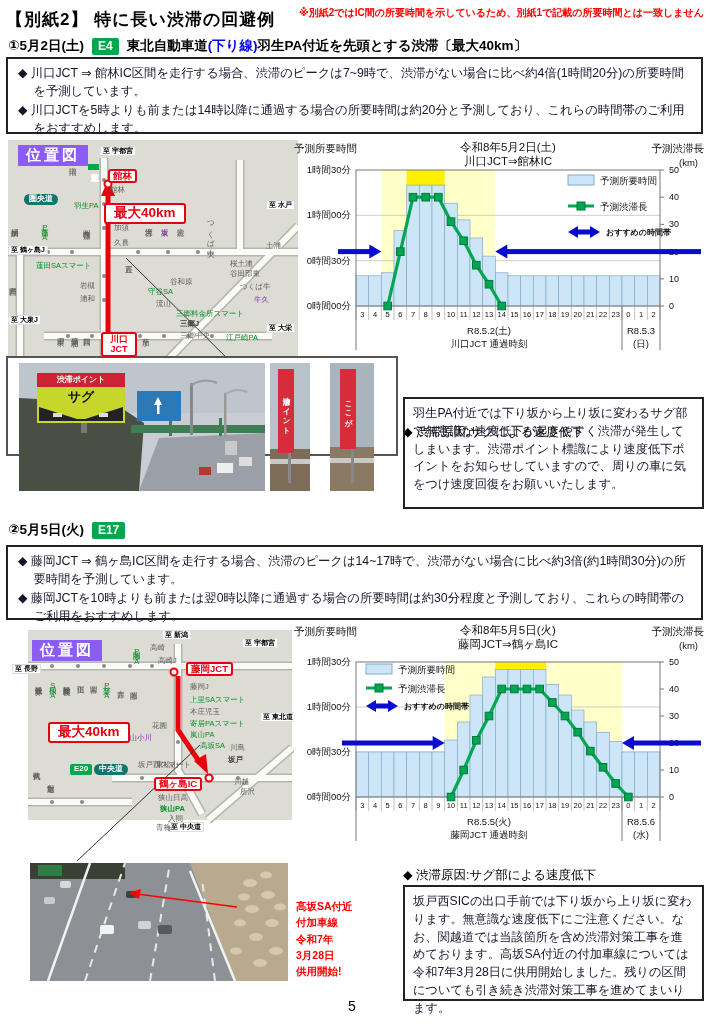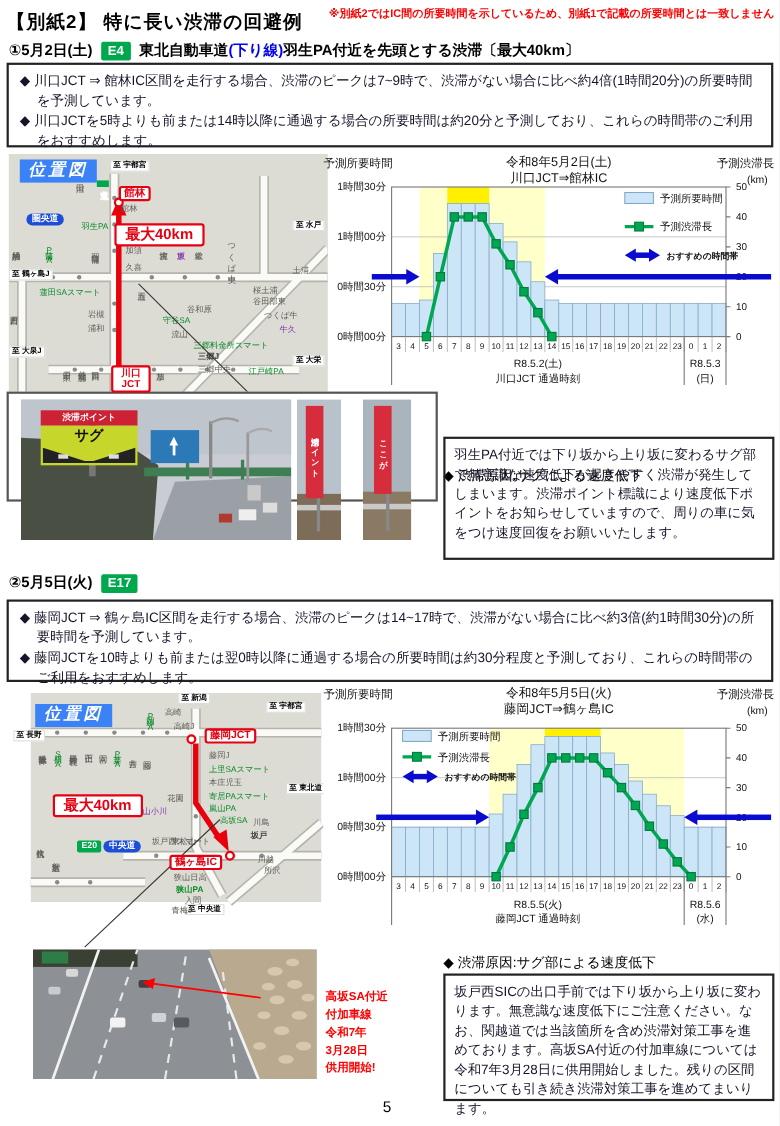--- a/index.html
+++ b/index.html
@@ -22,23 +22,23 @@
   .map svg.roads { position:absolute; left:0; top:0; }
   .map span, .map2free span { position:absolute; font-size:7.5px; color:#5d5d57; line-height:1.1; white-space:nowrap; }
   .map .g  { color:#0a8a2a; }
   .map .p  { color:#8833aa; }
   .map .bold { font-weight:bold; color:#3c3c3c; }
   .map .v { writing-mode:vertical-rl; text-orientation:upright; letter-spacing:0.5px; }
   .map .chip { background:#fff; color:#000; font-weight:bold; font-size:7px; padding:0 2px; border:1px solid #ddd; }
   .map .redbox { border:2px solid #e60012; color:#e60012; background:#fff; font-weight:bold; font-size:9.5px; padding:0 3px; border-radius:3px; z-index:4; }
   .map .redbox-big { border:2px solid #e60012; color:#e60012; background:#fff; font-weight:bold; font-size:13.5px; padding:1px 8px; border-radius:3px; z-index:4; }
   .map .jct { border:2px solid #e60012; color:#e60012; background:#fff; font-weight:bold; font-size:9px; width:36px; text-align:center; line-height:1.15; white-space:normal; border-radius:3px; z-index:4; }
-  .map .mtitle { background:#3b82f6; color:#fff; font-size:15px; font-weight:bold; letter-spacing:3px; padding:2px 8px; z-index:5;font-style:italic; }
+  .map .mtitle { background:#8b5cf6; color:#fff; font-size:15px; font-weight:bold; letter-spacing:3px; padding:2px 8px; z-index:5; }
   .map .badge-v { background:#00a84d; color:#fff; font-size:8px; font-weight:bold; writing-mode:vertical-rl; text-orientation:upright; padding:3px 1px; z-index:3; }
-  .map .badge-gray { background:#1d4ed8; color:#fff; font-size:8px; font-weight:bold; padding:1px 5px; border-radius:6px; z-index:3; }
+  .map .badge-gray { background:#0f766e; color:#fff; font-size:8px; font-weight:bold; padding:1px 5px; border-radius:6px; z-index:3; }
   .map .badge-green { background:#00a84d; color:#fff; font-size:8px; font-weight:bold; padding:1px 4px; border-radius:2px; z-index:3; }
 
   .photo-frame { border:2px solid #555; background:#fff; }
   .photo { position:absolute; overflow:hidden; }
   .banner-v { position:absolute; background:#d62c3c; color:#fff; writing-mode:vertical-rl; text-orientation:upright; font-size:7.5px; font-weight:bold; text-align:center; letter-spacing:1px; padding:4px 3px; }
 
   .cause-title { font-size:12.5px; color:#000; }
   .cause-box { border:2px solid #222; padding:6px 8px; font-size:12.2px; line-height:1.46; color:#15152a; }
 
   .red-ann { color:#f00; font-weight:bold; font-size:10.5px; line-height:1.55; }

